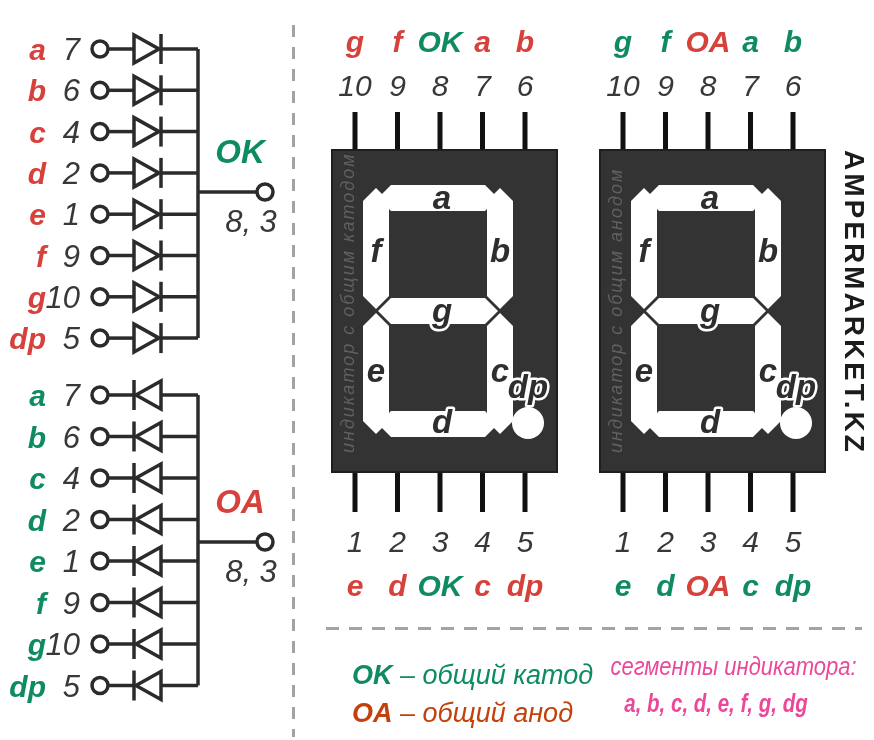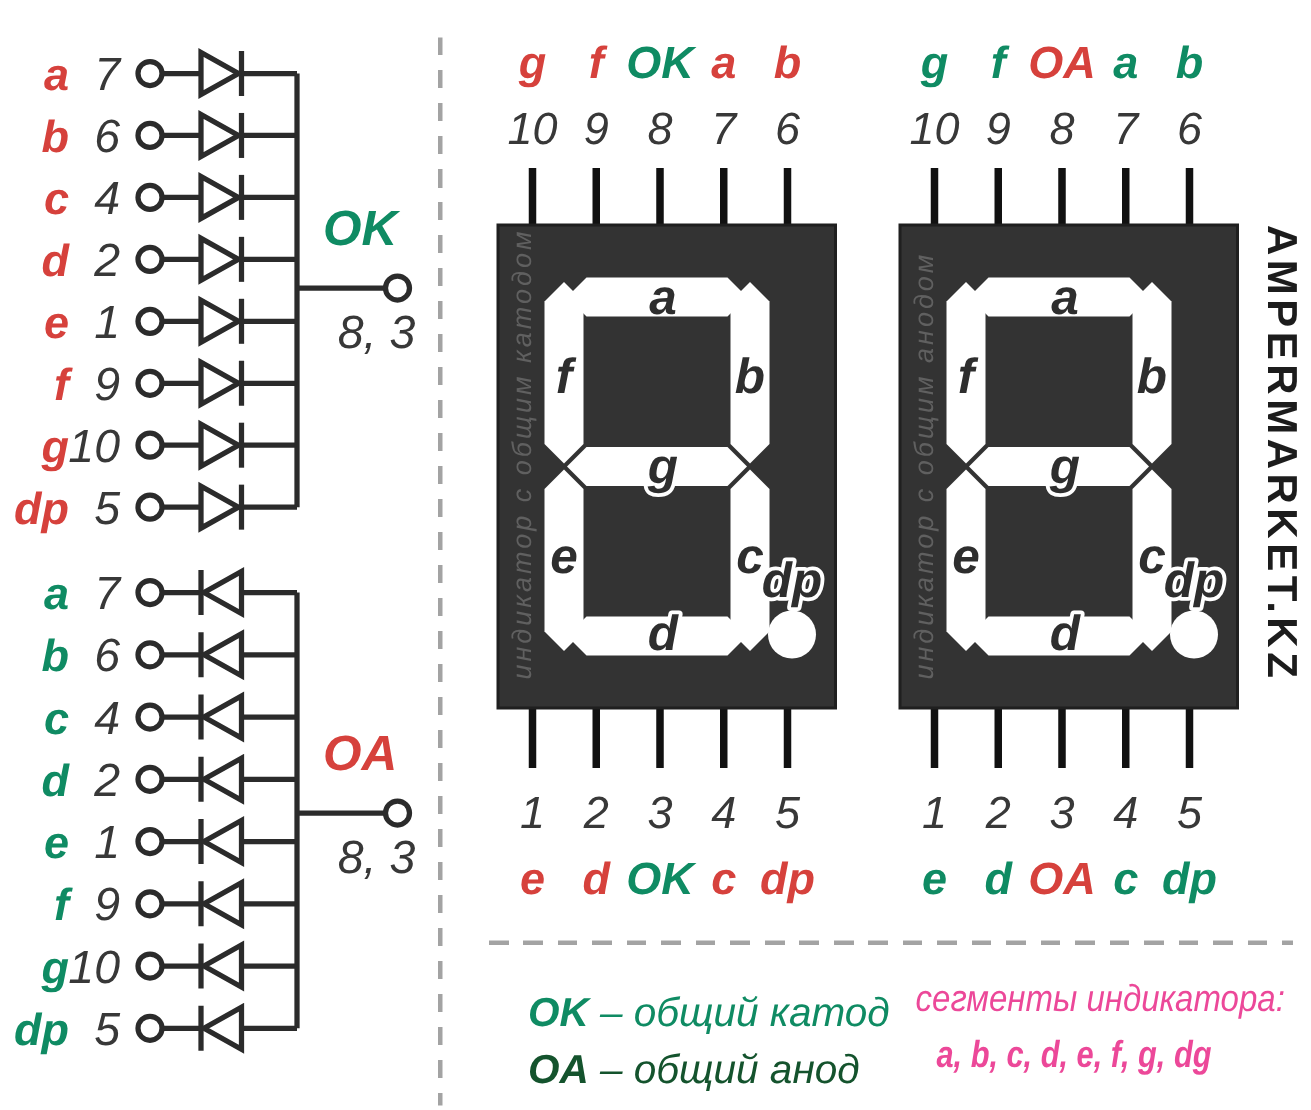--- a/index.html
+++ b/index.html
@@ -38,21 +38,21 @@
 
   
   .watermark{position:absolute;left:838px;top:150px;height:300px;
     writing-mode:vertical-rl;font:700 28px "Liberation Sans",sans-serif;
     letter-spacing:3px;color:#1c1c1c;white-space:nowrap;}
 
   
   .legend-left{position:absolute;left:352px;top:656px;}
   .legend-line{font:italic 400 27px "Liberation Sans",sans-serif;line-height:38px;white-space:nowrap;}
   .legend-line .term{font-weight:700;}
-  .green-t{color:#0f8b63;} .red-t{color:#14532d;}
+  .green-t{color:#0f8b63;} .red-t{color:#c2410c;}
   .legend-right{position:absolute;left:596px;top:652px;width:240px;text-align:center;color:#ec4899;}
   .seg-title{font:italic 400 25px "Liberation Sans",sans-serif;white-space:nowrap;
     transform:scaleX(.88);transform-origin:center;}
   .seg-list{font:italic 700 25px "Liberation Sans",sans-serif;white-space:nowrap;margin-top:8px;
     transform:scaleX(.82);transform-origin:center;}
 </style>
 </head>
 <body>
 
 <div class="stage">

